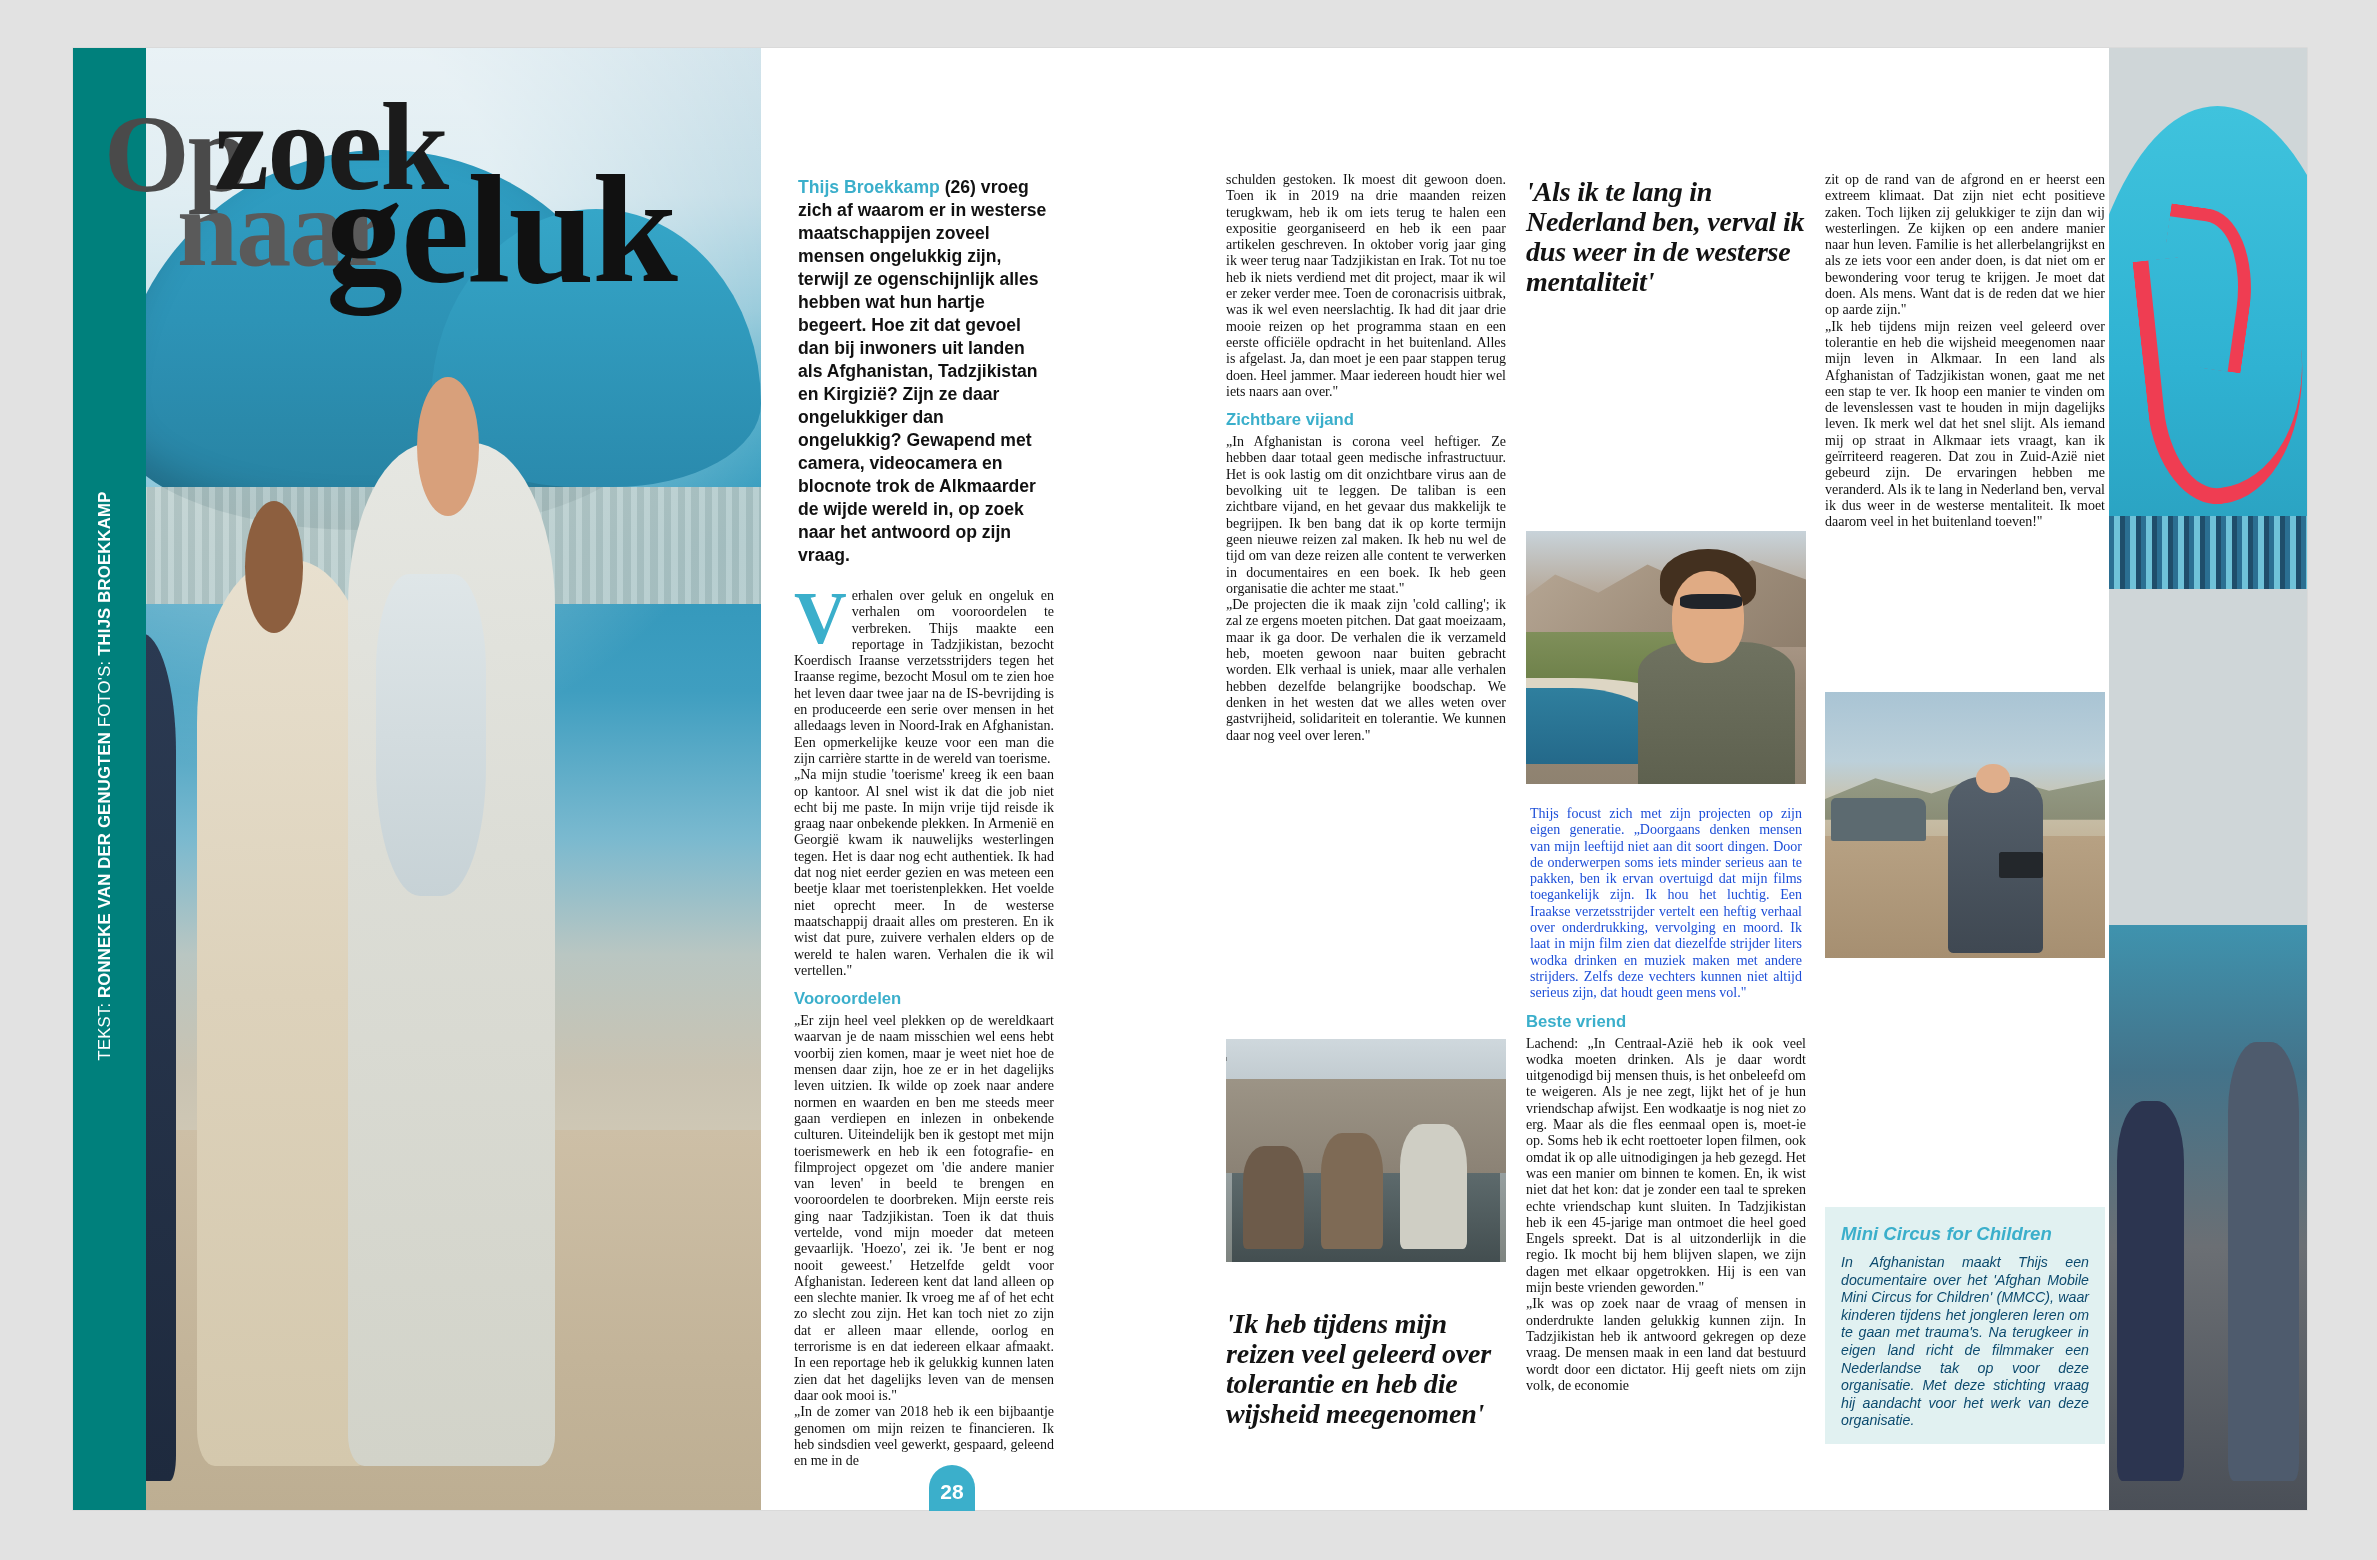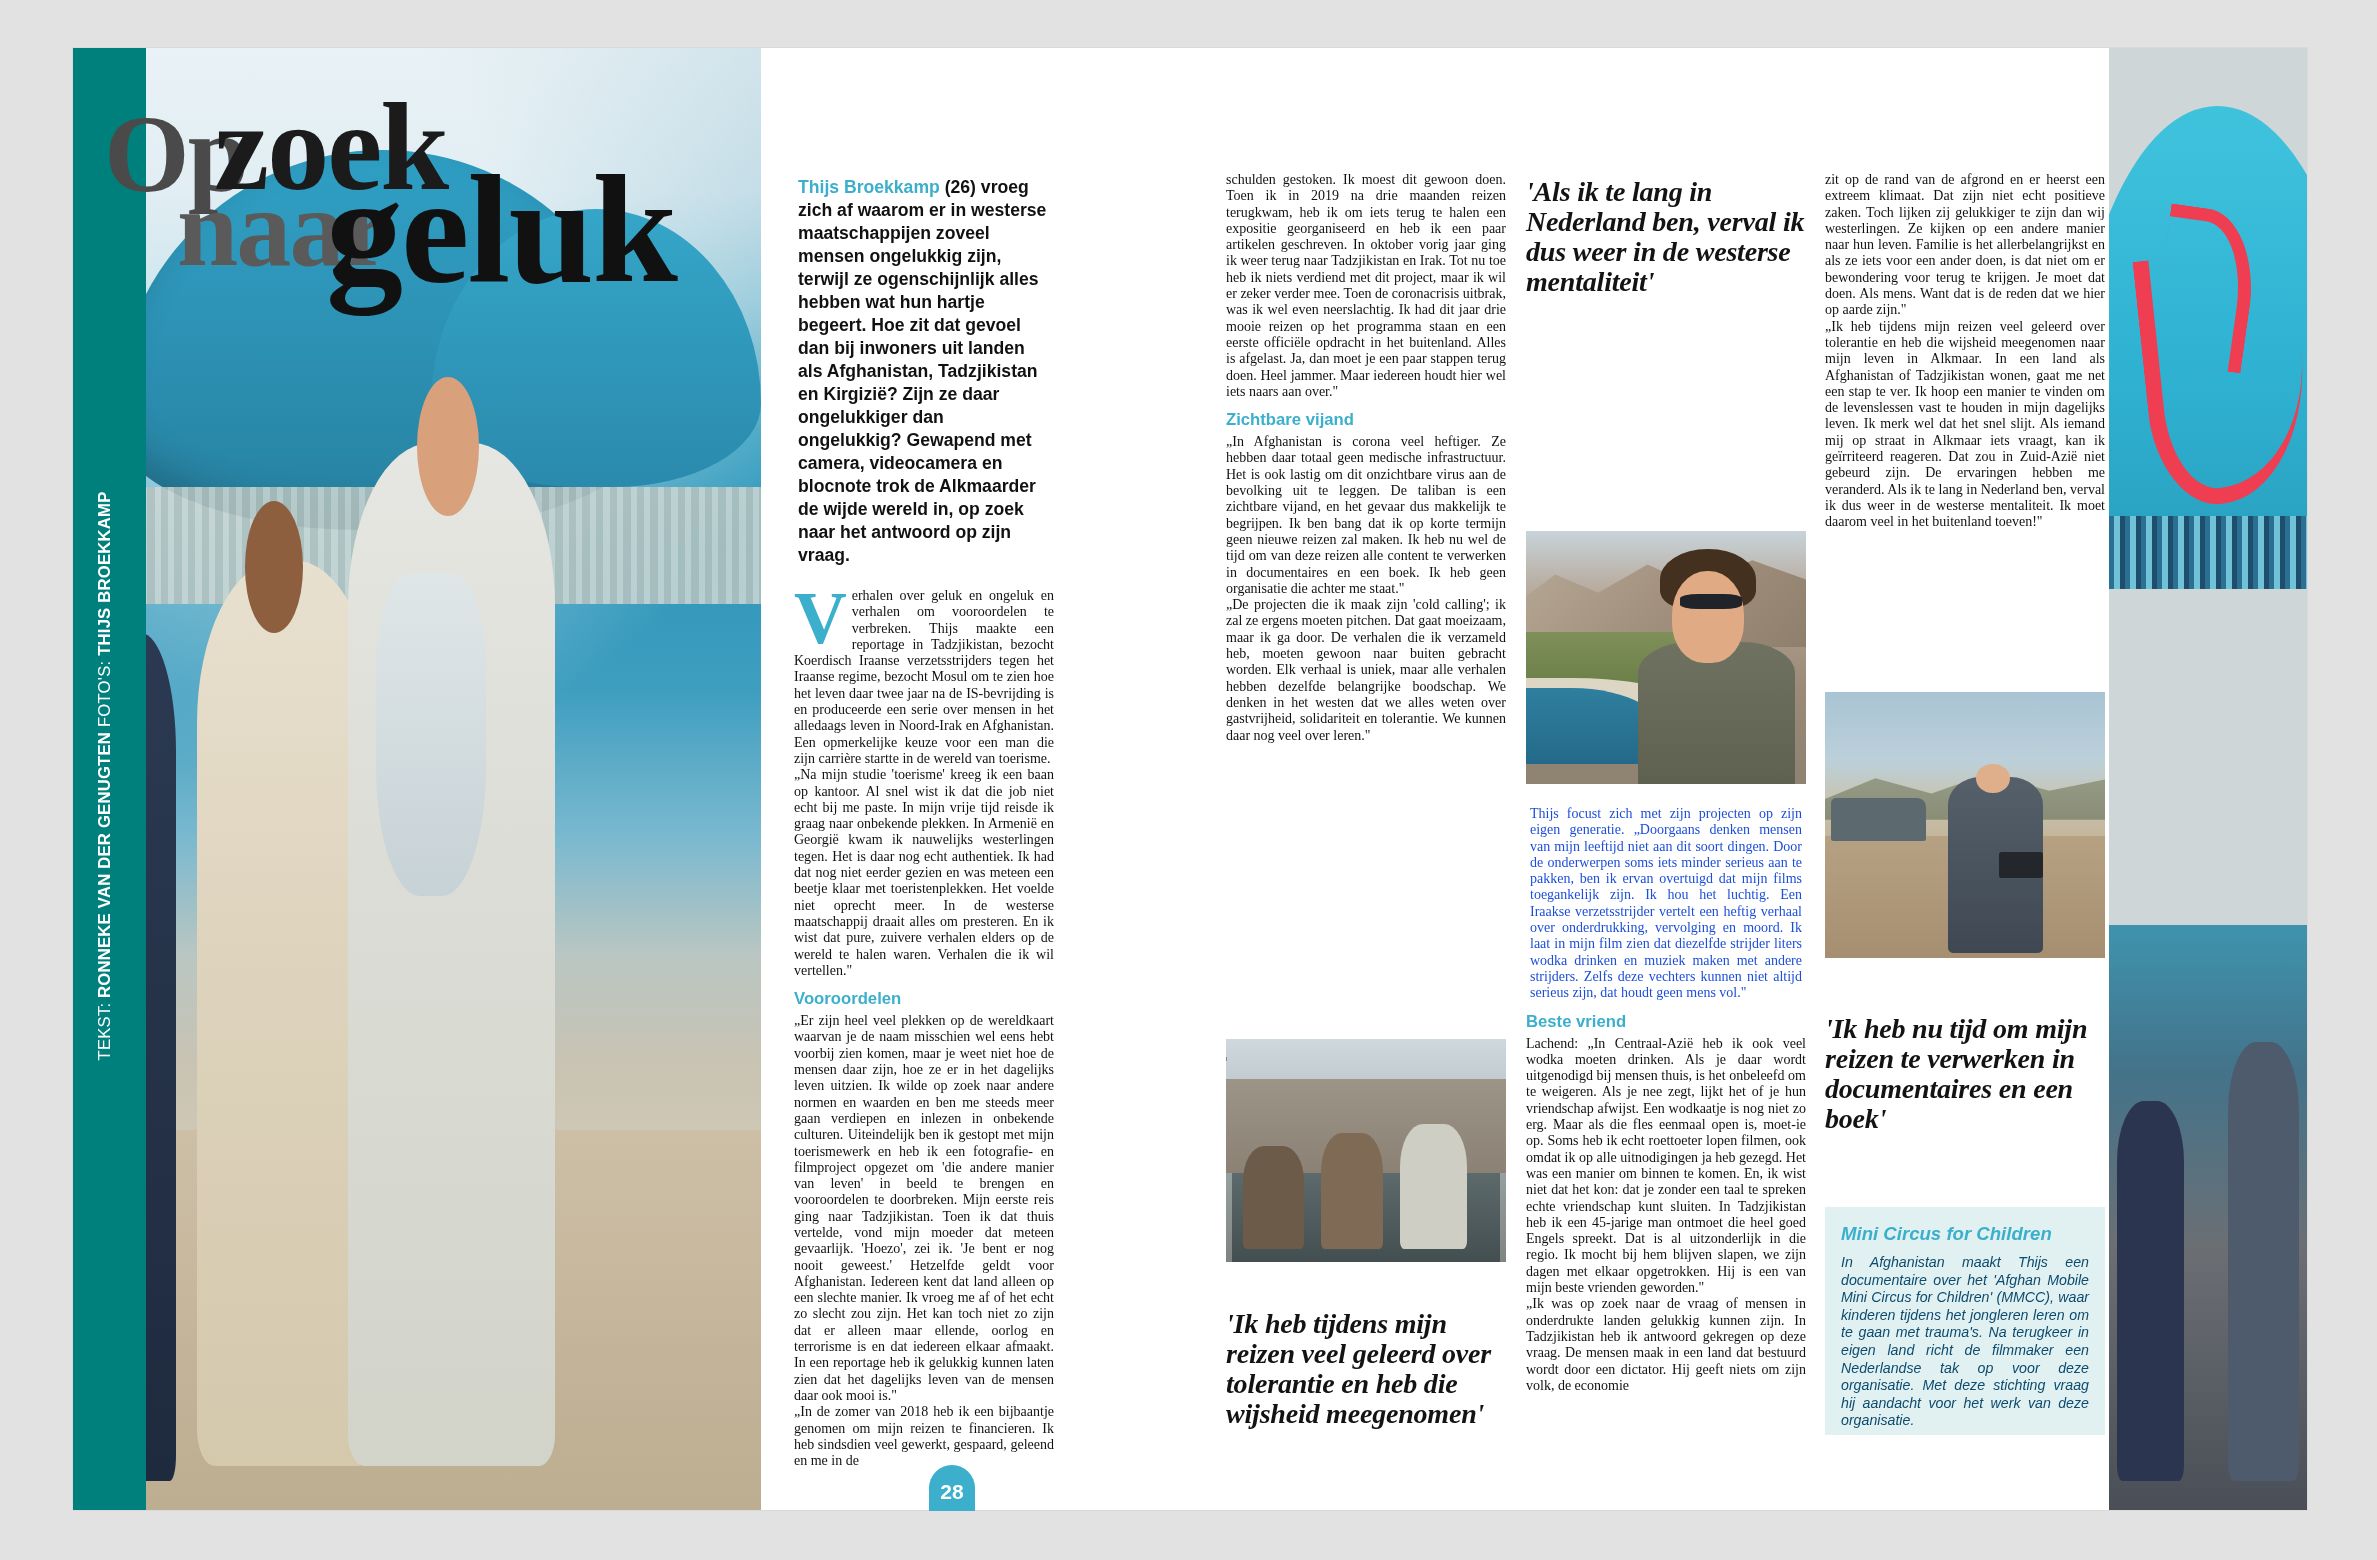--- a/index.html
+++ b/index.html
@@ -300,21 +300,21 @@
   .caption{
     font-family:Liberation Serif, serif;
     font-size:14px;line-height:16.3px;
     color:#1d4ed8;margin:4px;text-align:justify;
   }
 
   
   .infobox{
     position:absolute;left:1752px;top:1159px;width:280px;
     background:#e1f1f1;
-    padding:16px 16px 5px 16px;
+    padding:16px 16px 14px 16px;
     box-sizing:border-box;
   }
   .infobox h3{
     font-family:"Liberation Sans", sans-serif;
     font-weight:bold;font-style:italic;
     font-size:18.6px;line-height:21px;color:#3bafcb;
     margin:0 0 10px 0;
   }
   .infobox p{
     font-family:"Liberation Sans", sans-serif;
@@ -439,21 +439,20 @@
     <div class="photo desert">
       <div class="sky"></div>
       <div class="hills"></div>
       <div class="ground"></div>
       <div class="car"></div>
       <div class="man"></div>
       <div class="manhead"></div>
       <div class="cam"></div>
     </div>
 
-    <p class="pull" style="position:absolute;left:1752px;top:966px;width:280px;">'Ik heb nu tijd om mijn reizen te verwerken in documentaires en een boek'</p>
 
     <div class="infobox">
       <h3>Mini Circus for Children</h3>
       <p>In Afghanistan maakt Thijs een documentaire over het 'Afghan Mobile Mini Circus for Children' (MMCC), waar kinderen tijdens het jongleren leren om te gaan met trauma's. Na terugkeer in eigen land richt de filmmaker een Nederlandse tak op voor deze organisatie. Met deze stichting vraag hij aandacht voor het werk van deze organisatie.</p>
     </div>
 
     <div class="pagenum">28</div>
 
   </div>
 </div>

